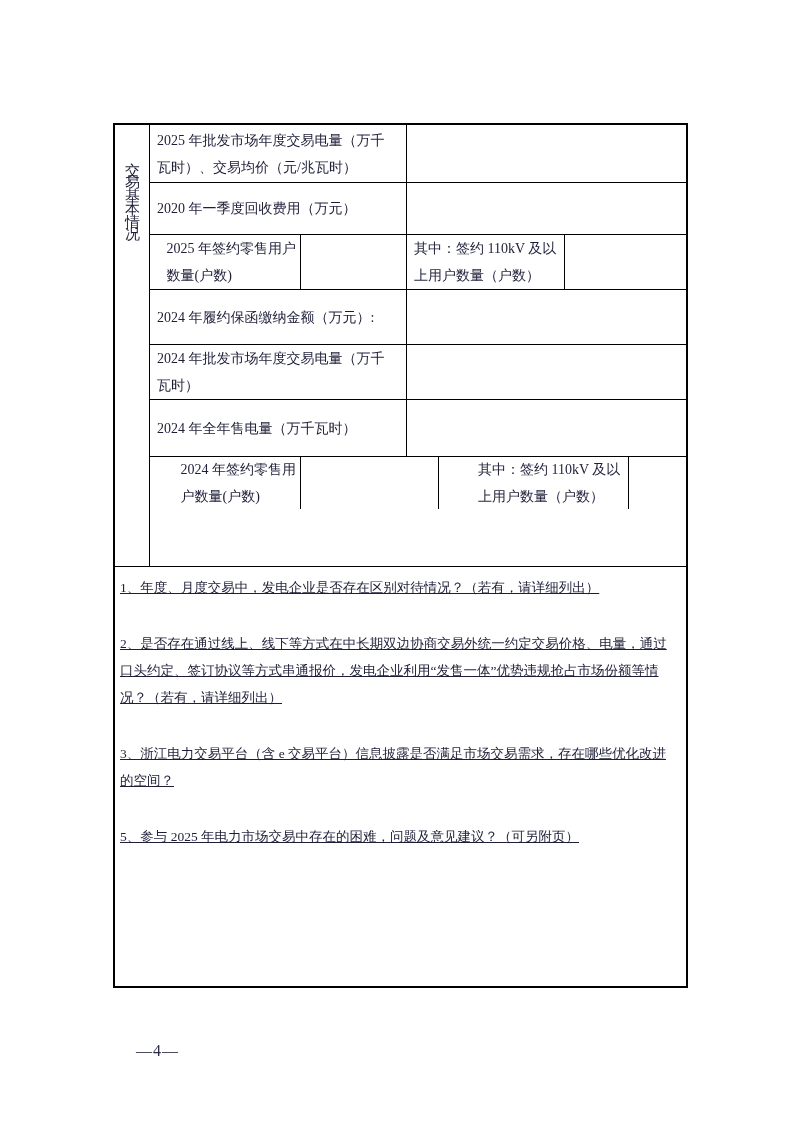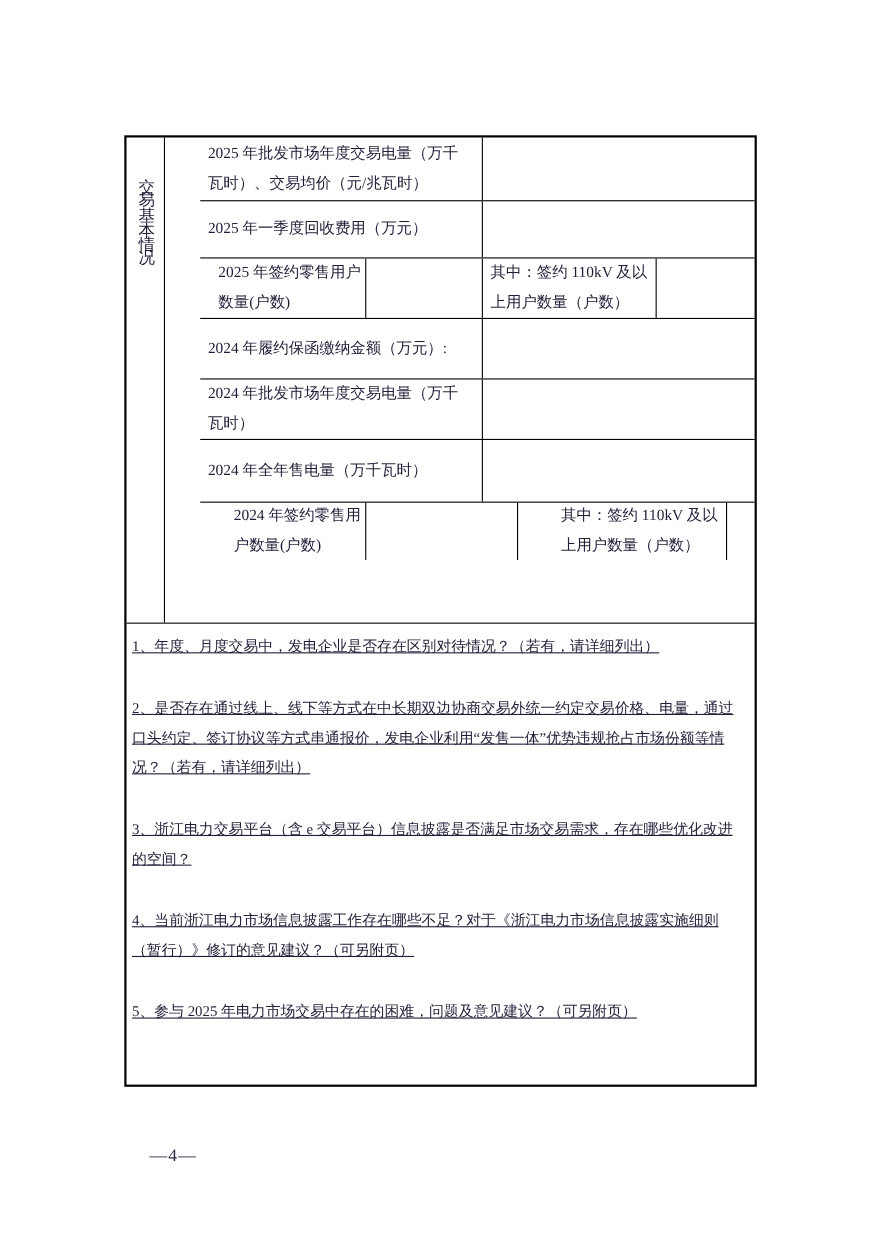--- a/index.html
+++ b/index.html
@@ -55,21 +55,20 @@
     flex: 1;
     display: flex;
     flex-direction: column;
     min-width: 0;
   }
   .trow {
     display: flex;
     box-sizing: border-box;
     border-bottom: 1px solid #000;
     flex-shrink: 0;
-    margin-left: 32px;
   }
   .trow.last {
     border-bottom: none;
     gap: 32px;
   }
   .cell {
     box-sizing: border-box;
     display: flex;
     align-items: center;
     font-size: 14px;
@@ -128,21 +127,21 @@
               <span class="txt">2025 年批发市场年度交易电量（万千
 瓦时）、交易均价（元/兆瓦时）</span>
             </div>
           <div class="cell c-value">
               <span class="txt"></span>
             </div>
         </div>
 
         <div class="trow" style="height:52px">
           <div class="cell c-label">
-              <span class="txt">2025 年一季度回收费用（万元）</span>
+              <span class="txt">2020 年一季度回收费用（万元）</span>
             </div>
           <div class="cell c-value">
               <span class="txt"></span>
             </div>
         </div>
 
 
         <div class="trow" style="height:55px">
           <div class="cell c-a">
               <span class="txt">2025 年签约零售用户
@@ -208,22 +207,20 @@
       </div>
     </div>
 
     <div class="questions">
       <p class="question">1、年度、月度交易中，发电企业是否存在区别对待情况？（若有，请详细列出）</p>
       <p class="question">2、是否存在通过线上、线下等方式在中长期双边协商交易外统一约定交易价格、电量，通过
 口头约定、签订协议等方式串通报价，发电企业利用“发售一体”优势违规抢占市场份额等情
 况？（若有，请详细列出）</p>
       <p class="question">3、浙江电力交易平台（含 e 交易平台）信息披露是否满足市场交易需求，存在哪些优化改进
 的空间？</p>
-      <p class="question">4、当前浙江电力市场信息披露工作存在哪些不足？对于《浙江电力市场信息披露实施细则
-（暂行）》修订的意见建议？（可另附页）</p>
       <p class="question">5、参与 2025 年电力市场交易中存在的困难，问题及意见建议？（可另附页）</p>
     </div>
 
   </div>
 
   <div class="page-number">—4—</div>
 
 </div>
 
 </body></html>

